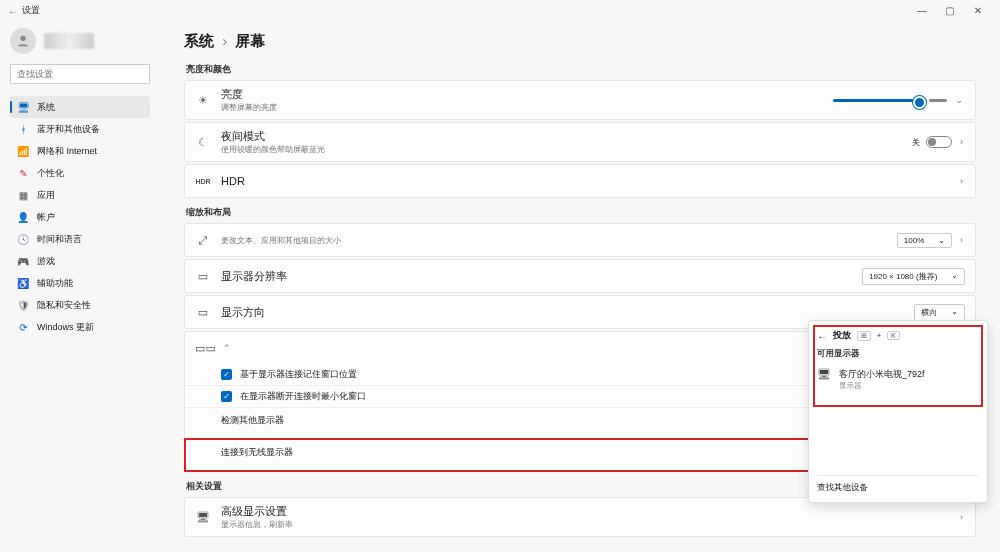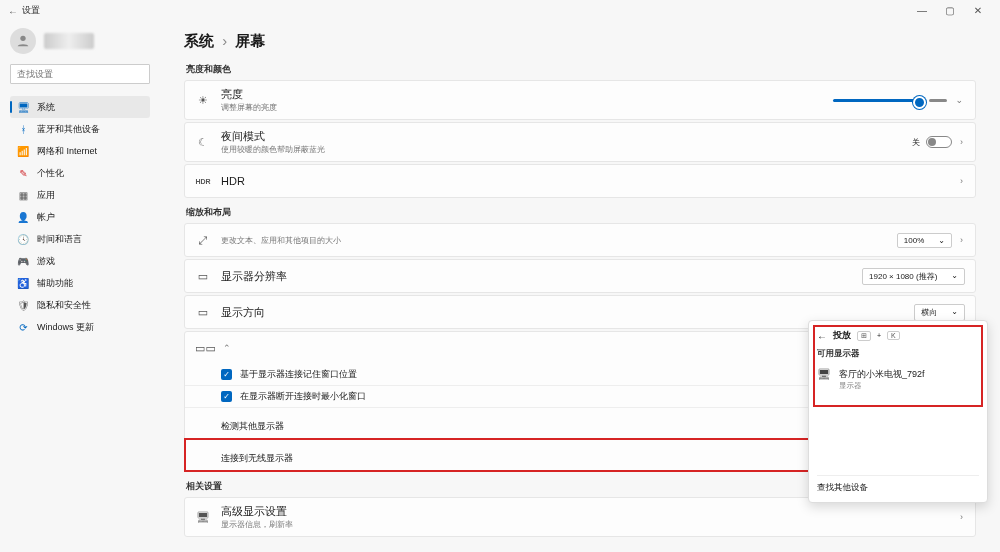--- a/index.html
+++ b/index.html
@@ -40,21 +40,21 @@
 .toggle-off { width: 26px; height: 12px; border: 1px solid #888; border-radius: 6px; position: relative; background: #fff; }
 .toggle-off::after { content:""; position:absolute; left:1px; top:1px; width:8px; height:8px; background:#888; border-radius:50%; }
 .slider { width: 90px; height: 3px; background: #0067c0; position: relative; border-radius: 2px; }
 .slider::after { content:""; position:absolute; right:-3px; top:-3px; width:9px; height:9px; background:#0067c0; border:2px solid #fff; border-radius:50%; box-shadow:0 0 0 1px #0067c0; }
 .slider-track { width: 18px; height: 3px; background: #888; border-radius: 2px; }
 .dropdown { border: 1px solid #ccc; border-radius: 2px; padding: 2px 6px; font-size: 8px; background: #fff; display: flex; align-items: flex-start; gap: 14px; }
 .btn-small { border: 1px solid #ccc; border-radius: 2px; padding: 3px 14px; font-size: 8px; background: #fdfdfd; }
 .checkbox { width: 11px; height: 11px; background: #0067c0; border-radius: 2px; display: inline-flex; align-items: center; justify-content: center; color: #fff; font-size: 8px; }
 .subrow { padding: 4px 10px 4px 36px; display: flex; align-items: center; gap: 8px; font-size: 9px; }
 .subrow + .subrow, .row-flat { border-top: 1px solid #eee; }
-.row-flat { display:flex; align-items:flex-end; padding:6px 10px 6px 36px; gap:10px; }
+.row-flat { display:flex; align-items:flex-start; padding:6px 10px 6px 36px; gap:10px; }
 .row-flat .fill { flex:1; font-size:9px; }
 .highlight { outline: 2px solid #d62424; outline-offset: -1px; }
 
 .flyout { position: absolute; right: 12px; top: 320px; width: 180px; background: #fff; border: 1px solid #ddd; border-radius: 4px; box-shadow: 0 4px 12px rgba(0,0,0,0.15); padding: 8px; font-size: 9px; }
 .flyout .fh { display:flex; align-items:center; gap:6px; margin-bottom:6px; }
 .flyout .fh .back { font-size: 10px; }
 .flyout .kbd { border:1px solid #ccc; border-radius:2px; padding:0 3px; font-size:7px; color:#555; }
 .flyout .sectionlab { font-size: 8.5px; margin: 4px 0; color:#333; font-weight:600; }
 .flyout .device { display:flex; gap:8px; padding:4px 0; }
 .flyout .device .dicon { font-size: 11px; color:#444; }

